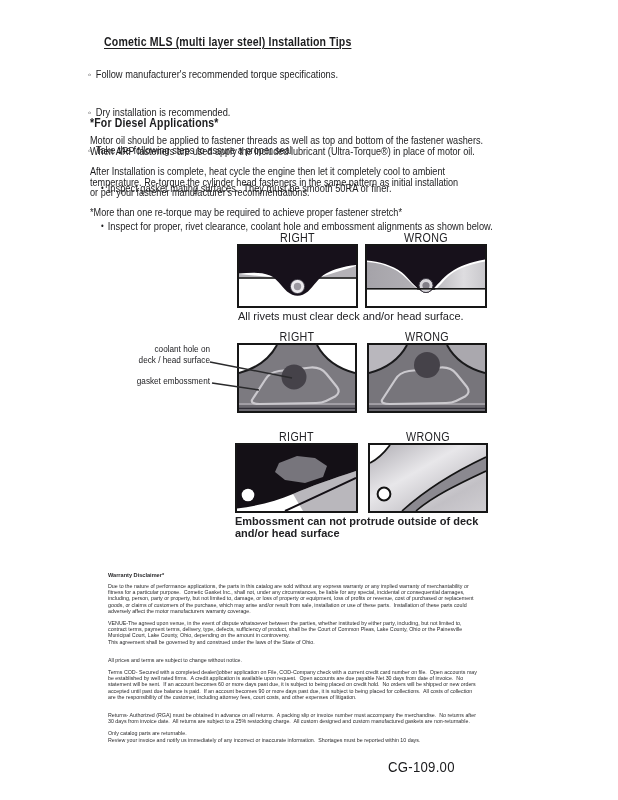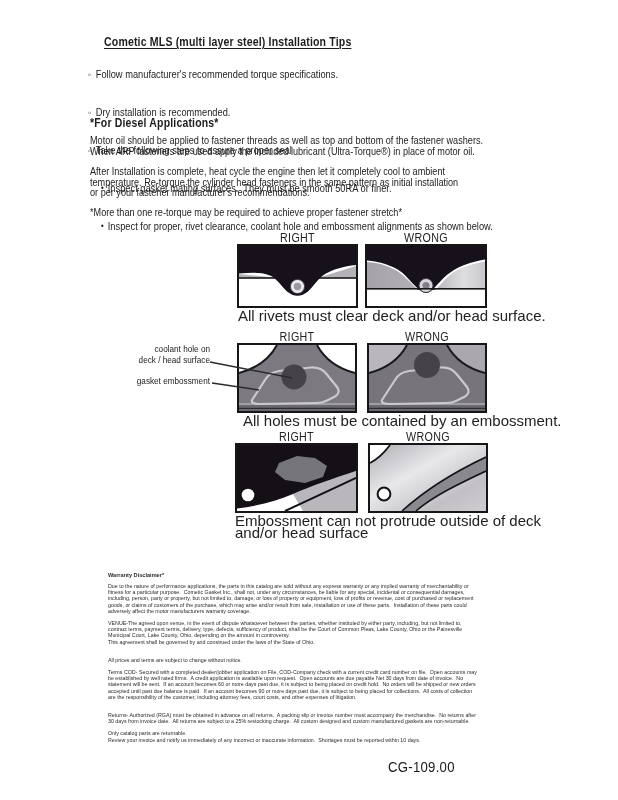--- a/index.html
+++ b/index.html
@@ -29,21 +29,21 @@
   .bl.sub .mk { font-size:9px; line-height:12.5px; width:8px; }
 
   .diesel { left:90px; top:118px; font-size:10.6px; line-height:10.4px; }
   .diesel h2 { margin:0 0 7px 0; font-size:12.2px; letter-spacing:.2px; }
   .diesel p { margin:0 0 10px 0; }
 
   .dlabel { position:absolute; text-align:center; font-size:13.4px; letter-spacing:.4px;
             color:#232326; transform:scaleX(0.80); transform-origin:50% 0; white-space:pre; }
   .panel { position:absolute; border:2px solid #161616; background:#fff; box-sizing:border-box; }
   .panel svg { display:block; width:100%; height:100%; }
-  .caption { position:absolute; font-size:15px; line-height:12px; color:#222225; }
+  .caption { position:absolute; font-size:11px; line-height:12px; color:#222225; }
 
   .anno { position:absolute; font-size:9.3px; line-height:10.6px; text-align:right; color:#222225; }
 
   .leader { position:absolute; left:205px; top:355px; width:100px; height:45px; z-index:6; pointer-events:none; }
 
   .disclaimer { left:108px; top:572px; width:430px; font-size:5.3px; line-height:6.15px; color:#2a2a2c; }
   .disclaimer h3 { margin:0 0 5px 0; font-size:5.6px; }
   .disclaimer p { margin:0 0 6.2px 0; }
   .disclaimer p.mb12 { margin-bottom:12px; }
 
@@ -162,21 +162,20 @@
       <path d="M116,0 H78 C85,13 97,23 116,28 Z" fill="#aaa8ae"></path>
       <path d="M78,0 C85,13 97,23 116,28" fill="none" stroke="#1a1a1c" stroke-width="2"></path>
       <rect y="59" width="116" height="7" fill="#6b6970"></rect>
       <rect y="58.4" width="116" height="1.3" fill="#b9b7bd"></rect>
       <rect y="62.8" width="116" height="1.1" fill="#2a2730"></rect>
       <path d="M13,55 L26,35 Q30,27.5 40,26 L72,22.5 Q82,22 87.5,29 L98,42 Q102,47.5 96,51.5 L87,56 Q83,58 77,58 L21,59 Q11.5,59 13,55 Z" fill="none" stroke="#cbc9ce" stroke-width="2.2"></path>
       <circle cx="58" cy="20" r="13" fill="#454249"></circle>
     </svg>
   </div>
 
-  <div class="caption" style="left:243px;top:415px;">All holes must be contained by an embossment.</div>
 
   <div class="dlabel" style="left:235px;top:429px;width:123px;">RIGHT</div>
   <div class="dlabel" style="left:368px;top:429px;width:120px;">WRONG</div>
 
   <div class="panel" style="left:235px;top:443px;width:123px;height:70px;">
     <svg viewBox="0 0 119 66" preserveAspectRatio="none">
       <rect width="119" height="66" fill="#ffffff"></rect>
       <path d="M119,26 C95,34 74,41 56,49 L66,66 H119 Z" fill="#b9b7bc"></path>
       <path d="M48,66 C70,56 95,44 119,33" fill="none" stroke="#141016" stroke-width="2"></path>
       <path d="M0,0 H119 V26 C95,34 74,41 56,49 C40,56 21,61 0,63.5 Z" fill="#141016"></path>
@@ -198,21 +197,21 @@
       <rect width="116" height="66" fill="url(#r3g)"></rect>
       <path d="M0,0 L20,0 C14,8 6,15 0,18 Z" fill="#ffffff"></path>
       <path d="M20,0 C14,8 6,15 0,18" fill="none" stroke="#141414" stroke-width="1.8"></path>
       <path d="M32,66 C54,46 82,28 116,12 L116,26 C86,40 62,52 46,66 Z" fill="#8b8990"></path>
       <path d="M32,66 C54,46 82,28 116,12" fill="none" stroke="#141414" stroke-width="1.6"></path>
       <path d="M46,66 C62,52 86,40 116,26" fill="none" stroke="#141414" stroke-width="1.6"></path>
       <circle cx="14" cy="49" r="6.4" fill="#ffffff" stroke="#141414" stroke-width="2"></circle>
     </svg>
   </div>
 
-  <div class="caption pre" style="left:235px;top:515px;">Embossment can not protrude outside of deck
+  <div class="caption pre" style="left:235px;top:515px;font-weight:bold;">Embossment can not protrude outside of deck
 and/or head surface</div>
 
   <div class="abs disclaimer">
     <h3>Warranty Disclaimer*</h3>
     <p class="pre">Due to the nature of performance applications, the parts in this catalog are sold without any express warranty or any implied warranty of merchantability or
 fitness for a particular purpose.  Cometic Gasket Inc., shall not, under any circumstances, be liable for any special, incidental or consequential damages,
 including, person, party or property, but not limited to, damage, or loss of property or equipment, loss of profits or revenue, cost of purchased or replacement
 goods, or claims of customers of the purchase, which may arise and/or result from sale, installation or use of these parts.  Installation of these parts could
 adversely affect the motor manufacturers warranty coverage.</p>
     <p class="pre mb12">VENUE-The agreed upon venue, in the event of dispute whatsoever between the parties, whether instituted by either party, including, but not limited to,

